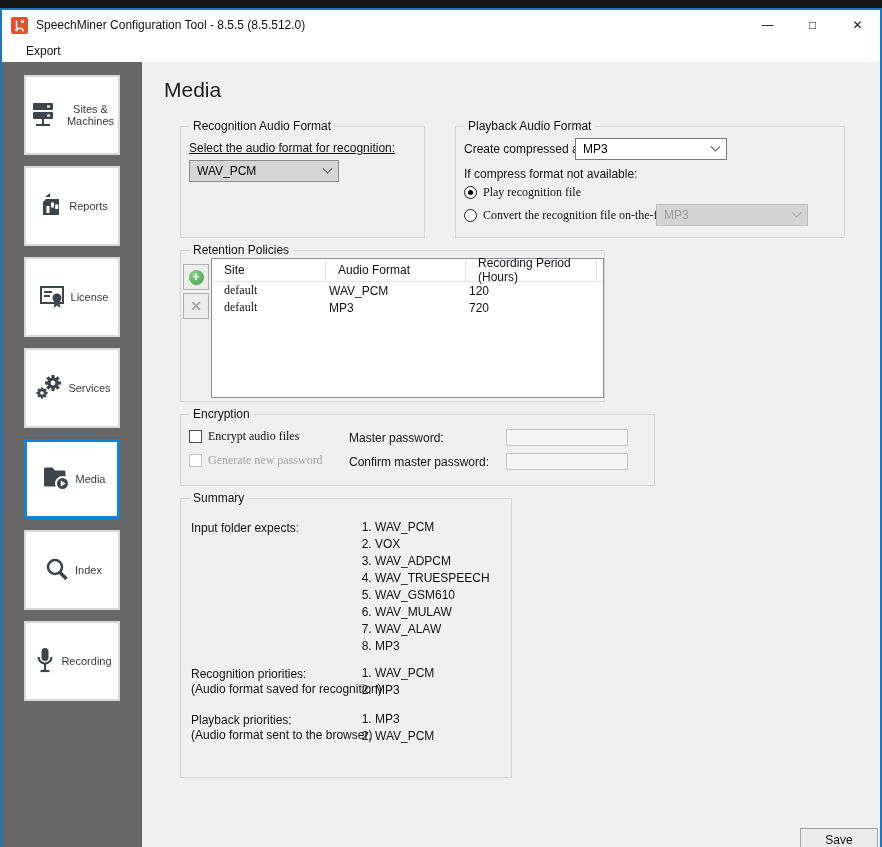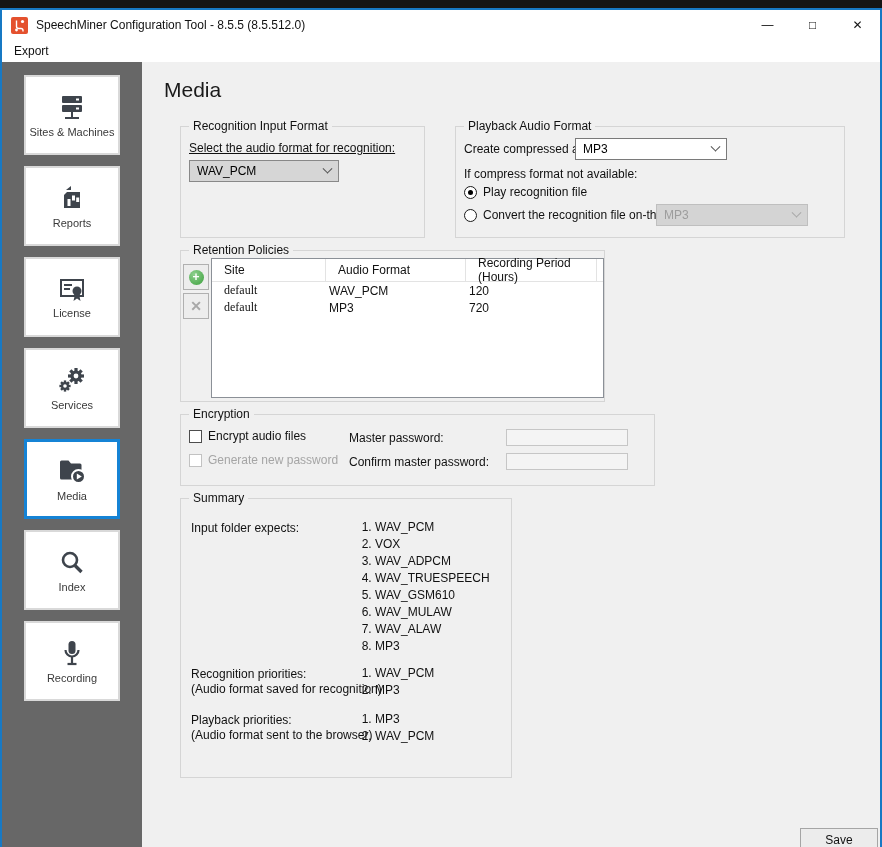--- a/index.html
+++ b/index.html
@@ -7,27 +7,27 @@
   .window { position:absolute; top:8px; left:0; width:882px; height:844px; background:#fff; border:2px solid #1779c4; }
 
   
   .titlebar { position:relative; height:30px; background:#fff; display:flex; align-items:center; }
   .app-icon { width:17px; height:17px; margin:0 8px 0 9px; background:#e4512e; border-radius:2px; position:relative; }
   .title-text { font-size:12px; color:#111; }
   .win-controls { position:absolute; right:0; top:0; height:100%; display:flex; }
   .win-btn { width:45px; height:30px; display:flex; align-items:center; justify-content:center; font-size:12px; color:#111; cursor:default; }
 
   
-  .menubar { height:22px; background:#fff; display:flex; align-items:center; padding-left:8px; }
+  .menubar { height:22px; background:#fff; display:flex; align-items:center; padding-left:20px; }
   .menu-item { font-size:12px; color:#111; padding:2px 4px; }
 
   
   .content { display:flex; height:790px; }
   .sidebar { width:140px; background:#676767; padding-top:13px; flex-shrink:0; }
-  .tile { width:96px; height:80px; margin:0 auto 11px auto; background:#fff; border:2px solid #d9d9d9; display:flex; flex-direction:column; align-items:center; justify-content:center; gap:3px; }
+  .tile { width:96px; height:80px; margin:0 auto 11px auto; background:#fff; border:2px solid #d9d9d9; display:flex; flex-direction:row; align-items:center; justify-content:center; gap:3px; }
   .tile.selected { border:3px solid #1583d5; }
   .tile-label { font-size:11px; color:#3a3a3a; text-align:center; line-height:12px; }
   .tile svg { display:block; }
 
   .main { position:relative; flex:1; background:#f0f0f0; overflow:hidden; }
   .page-title { position:absolute; left:22px; top:16px; font-size:21px; color:#1a1a1a; font-weight:400; }
 
   
   .groupbox { position:absolute; border:1px solid #d5d5d5; }
   .group-label { position:absolute; top:-8px; left:8px; background:#f0f0f0; padding:0 4px; font-size:12px; color:#111; white-space:nowrap; }
@@ -42,21 +42,21 @@
 
   
   .combo { position:absolute; height:22px; display:flex; align-items:center; justify-content:space-between; padding:0 7px; font-size:12px; }
   .combo .chev { width:7px; height:7px; border-right:1.5px solid #505050; border-bottom:1.5px solid #505050; transform:rotate(45deg) translate(-2px,-2px); }
   .combo.gray { background:#d6d6d6; border:1px solid #888; color:#000; }
   .combo.white { background:#fff; border:1px solid #7a7a7a; color:#000; }
   .combo.disabled { background:#d4d4d4; border:1px solid #bfbfbf; color:#9d9d9d; }
   .combo.disabled .chev { border-color:#a7a7a7; }
 
   
-  .radio-row, .check-row { position:absolute; display:flex; align-items:center; gap:6px; font-size:12px; color:#111; }
+  .radio-row, .check-row { position:absolute; display:flex; align-items:center; gap:6px; font-size:12px; color:#111;font-family:Liberation Serif, serif; }
   .radio { width:13px; height:13px; border:1px solid #1a1a1a; border-radius:50%; background:#fff; position:relative; flex-shrink:0; }
   .radio.on::after { content:""; position:absolute; left:3px; top:3px; width:5px; height:5px; border-radius:50%; background:#000; }
   .checkbox { width:13px; height:13px; border:1px solid #4d4d4d; background:#fff; flex-shrink:0; }
   .checkbox.disabled { border-color:#c2c2c2; }
   .check-row.disabled { color:#a5a5a5; }
 
   
   .small-btn { position:absolute; left:2px; width:26px; height:26px; background:#ededed; border:1px solid #b0b0b0; display:flex; align-items:center; justify-content:center; }
   .add-glyph { width:15px; height:15px; border-radius:50%; background:radial-gradient(circle at 35% 30%, #8ed08e, #3da03d); color:#fff; font-size:12px; line-height:15px; text-align:center; font-weight:bold; }
   .del-glyph { color:#a8a8a8; font-size:14px; font-weight:bold; }
@@ -208,21 +208,21 @@
           </svg>
         </span>
         <span class="tile-label">Recording</span>
       </div>
     </div>
 
     <div class="main">
       <h1 class="page-title">Media</h1>
 
       <div class="groupbox g-rec">
-        <span class="group-label">Recognition Input Format</span>
+        <span class="group-label">Recognition Audio Format</span>
         <span class="lbl" style="left:8px; top:14px;text-decoration:underline;">Select the audio format for recognition:</span>
         <div class="combo gray" style="left:8px; top:33px; width:150px;">
           <span>WAV_PCM</span>
           <span class="chev"></span>
         </div>
       </div>
 
       <div class="groupbox g-play">
         <span class="group-label">Playback Audio Format</span>
         <span class="lbl" style="left:8px; top:15px;">Create compressed audio file:</span>

